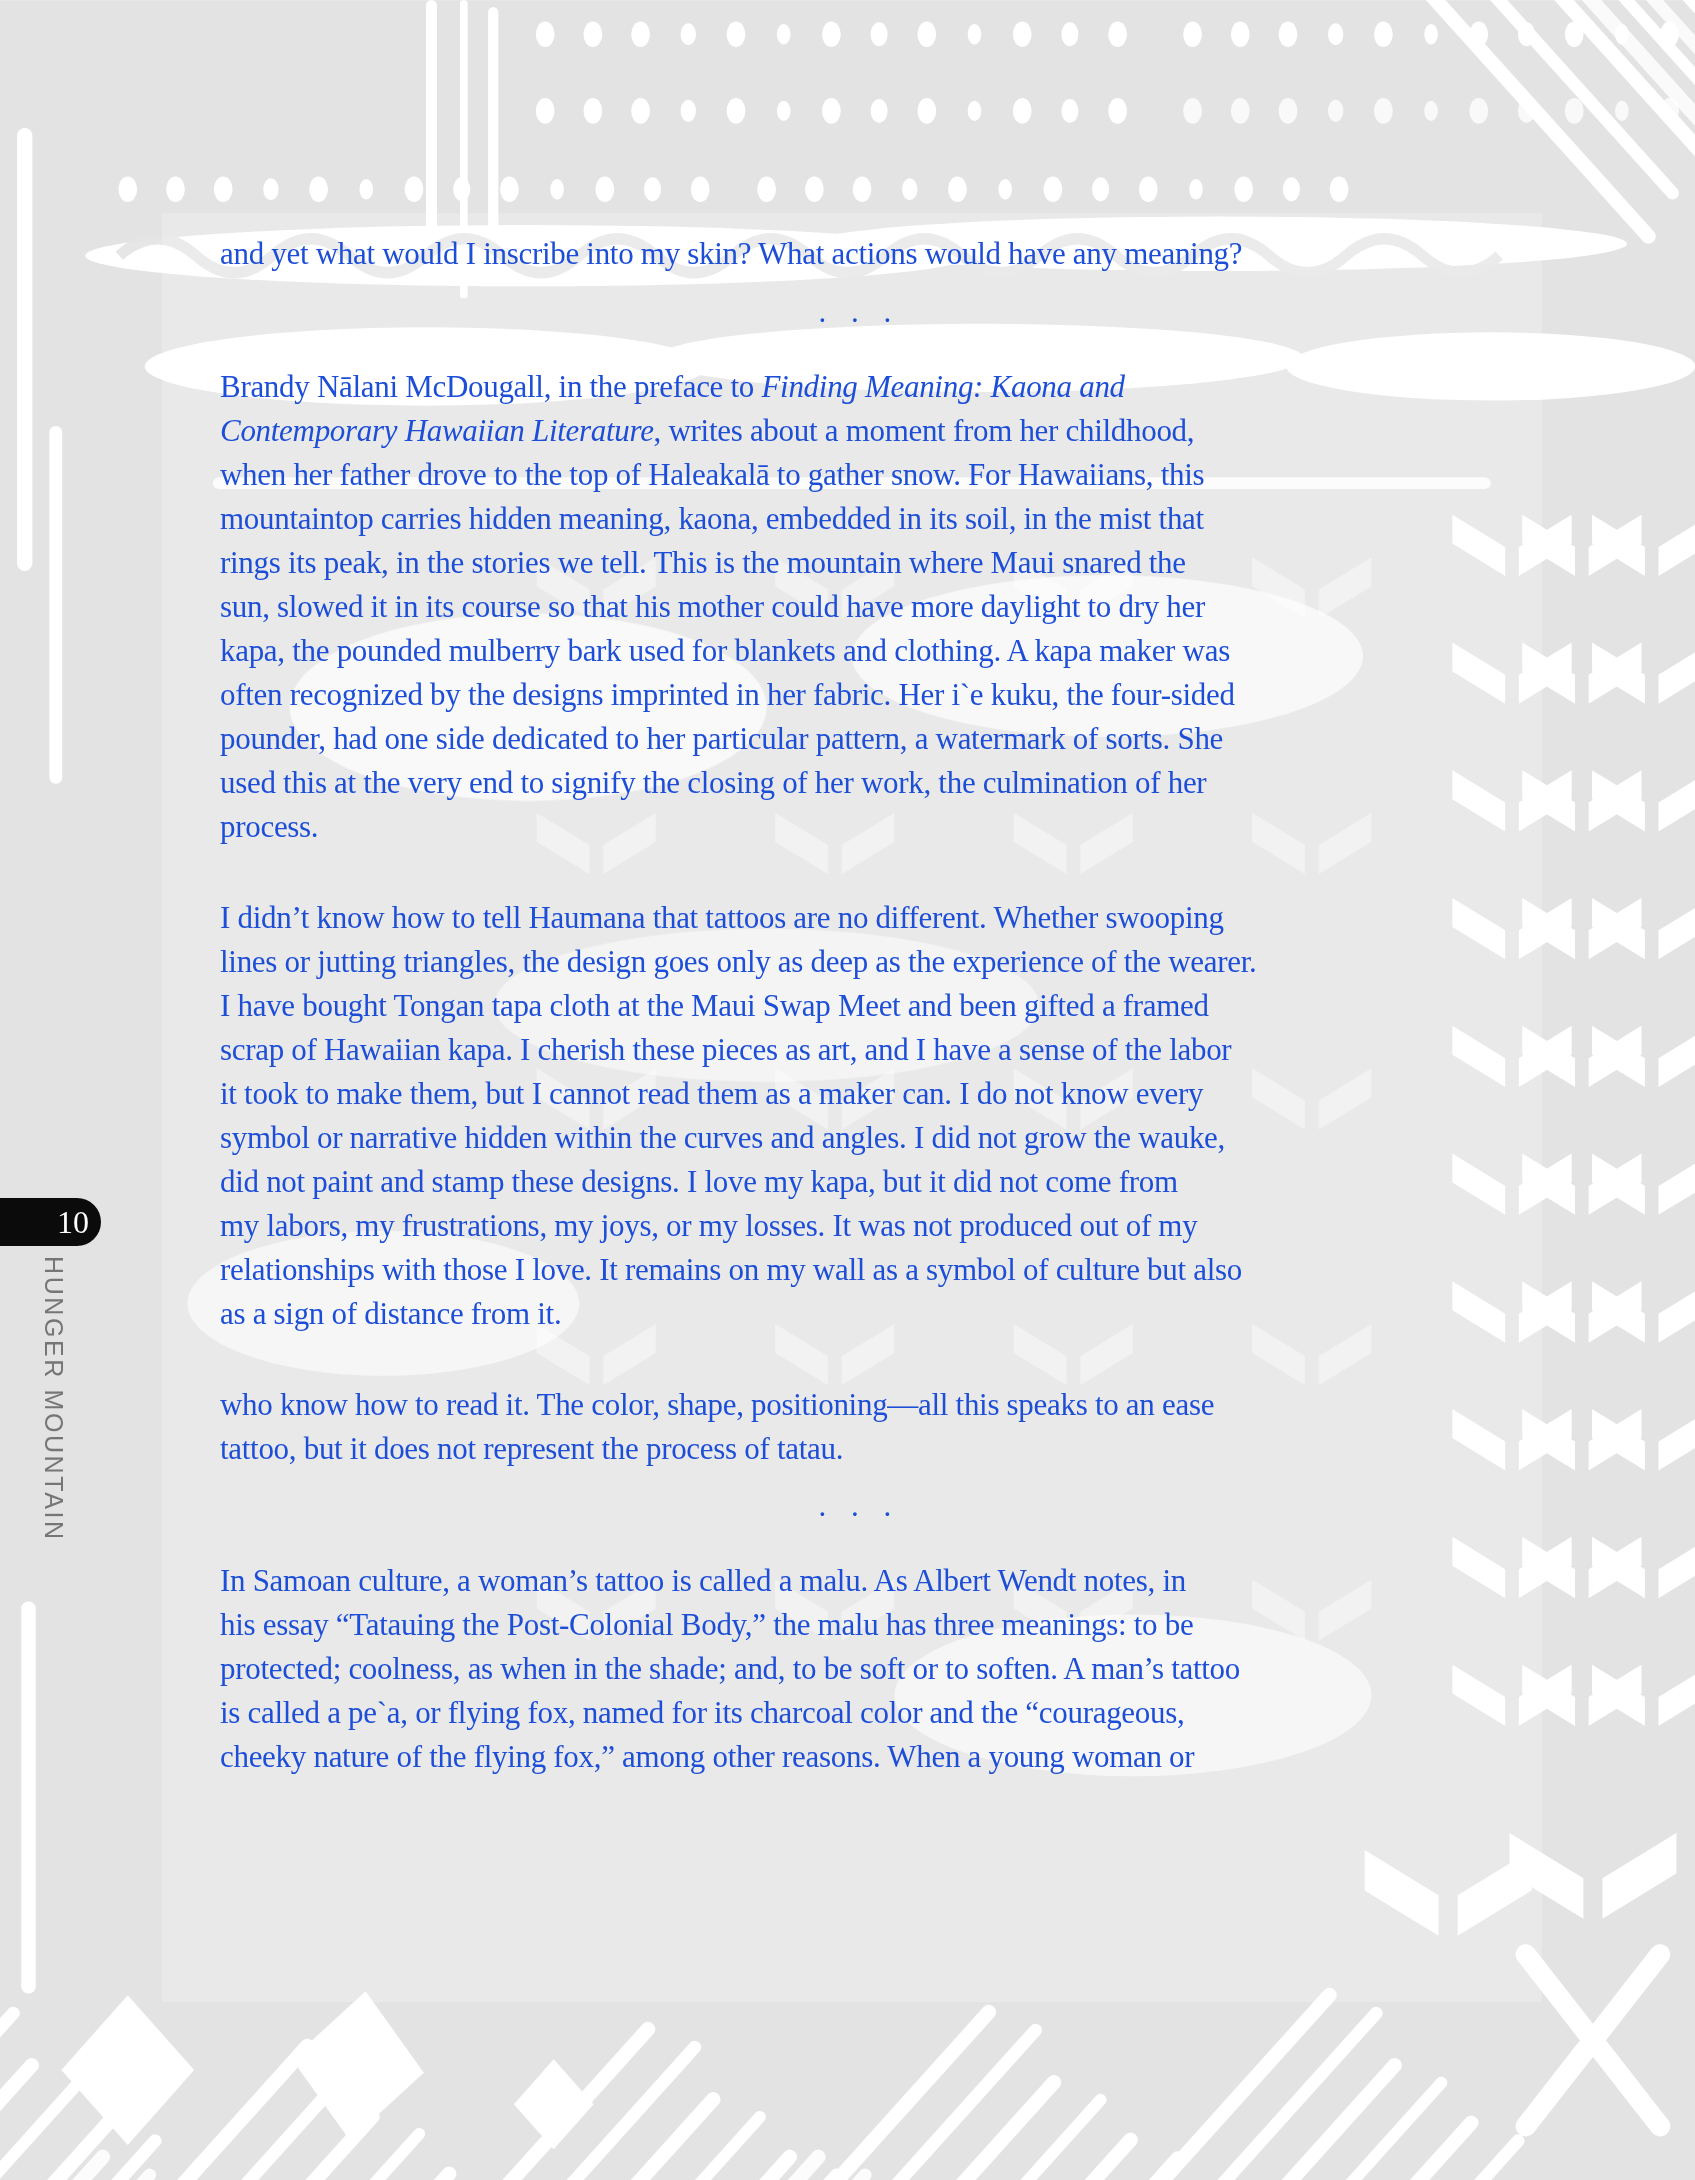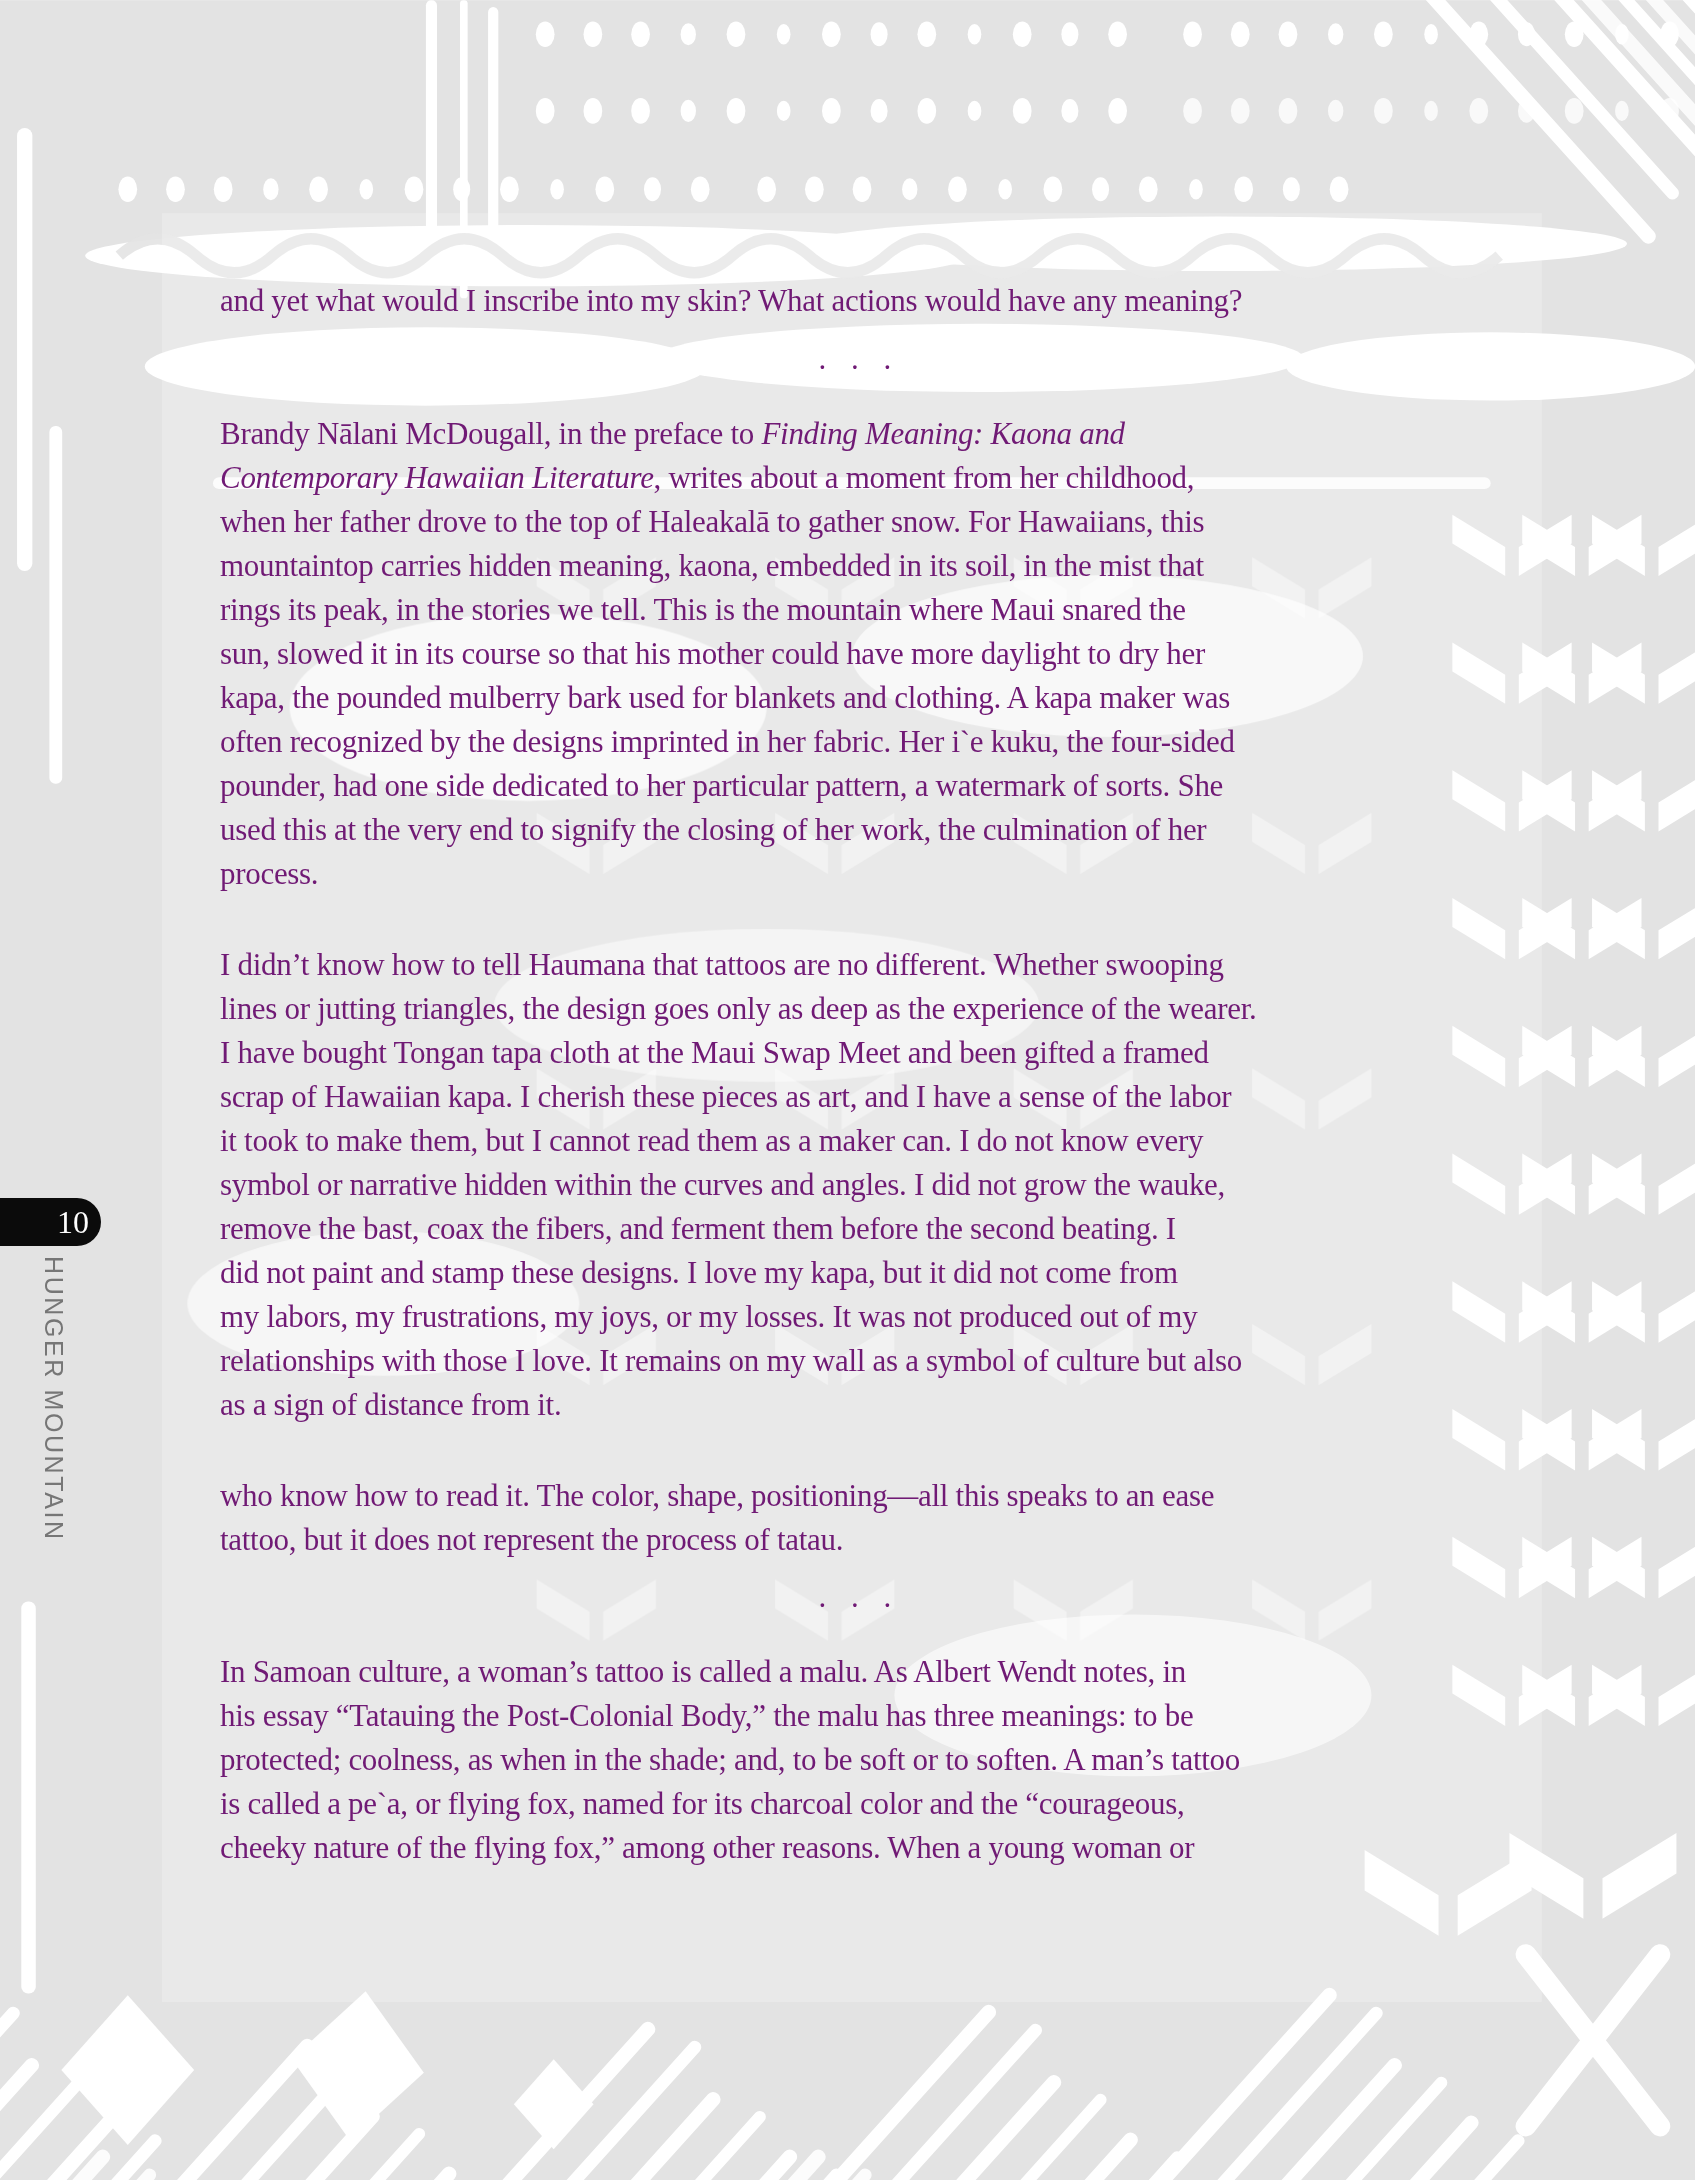--- a/index.html
+++ b/index.html
@@ -8,22 +8,22 @@
     position: relative; overflow: hidden;
     background: #ffffff;
     font-family: "Liberation Serif", serif;
   }
   .page { position: absolute; inset: 0; }
   svg.bg { position: absolute; top: 0; left: 0; display: block; }
 
   
   .content {
     position: absolute; left: 220px; top: 232px; width: 1278px;
-    color: #701a75;
-    font-size: 31px; line-height: 44px; letter-spacing: -0.3px; margin-top: 47px;
+    color: #1d4ed8;
+    font-size: 31px; line-height: 44px; letter-spacing: -0.3px;
   }
   .para { margin: 0; }
   .para + .para { margin-top: 47px; }
   .sep { text-align: center; letter-spacing: 8.5px; margin: 13.6px 0 31px; }
   .tline { white-space: nowrap; }
   .it { font-style: italic; text-align: right; }
 
   
   .tab {
     position: absolute; left: 0; top: 1198px;
@@ -236,21 +236,20 @@
         <div class="tline"><span>used this at the very end to signify the closing of her work, the culmination of her</span></div>
         <div class="tline"><span>process.</span></div>
       </div>
       <div class="para">
         <div class="tline"><span>I didn’t know how to tell Haumana that tattoos are no different. Whether swooping</span></div>
         <div class="tline"><span>lines or jutting triangles, the design goes only as deep as the experience of the wearer.</span></div>
         <div class="tline"><span>I have bought Tongan tapa cloth at the Maui Swap Meet and been gifted a framed</span></div>
         <div class="tline"><span>scrap of Hawaiian kapa. I cherish these pieces as art, and I have a sense of the labor</span></div>
         <div class="tline"><span>it took to make them, but I cannot read them as a maker can. I do not know every</span></div>
         <div class="tline"><span>symbol or narrative hidden within the curves and angles. I did not grow the wauke,</span></div>
-        <div class="tline"><span>remove the bast, coax the fibers, and ferment them before the second beating. I</span></div>
         <div class="tline"><span>did not paint and stamp these designs. I love my kapa, but it did not come from</span></div>
         <div class="tline"><span>my labors, my frustrations, my joys, or my losses. It was not produced out of my</span></div>
         <div class="tline"><span>relationships with those I love. It remains on my wall as a symbol of culture but also</span></div>
         <div class="tline"><span>as a sign of distance from it.</span></div>
       </div>
       <div class="para">
         <div class="tline"><span>who know how to read it. The color, shape, positioning—all this speaks to an ease</span></div>
         <div class="tline"><span>tattoo, but it does not represent the process of tatau.</span></div>
       </div>
       <div class="sep">. . .</div>

